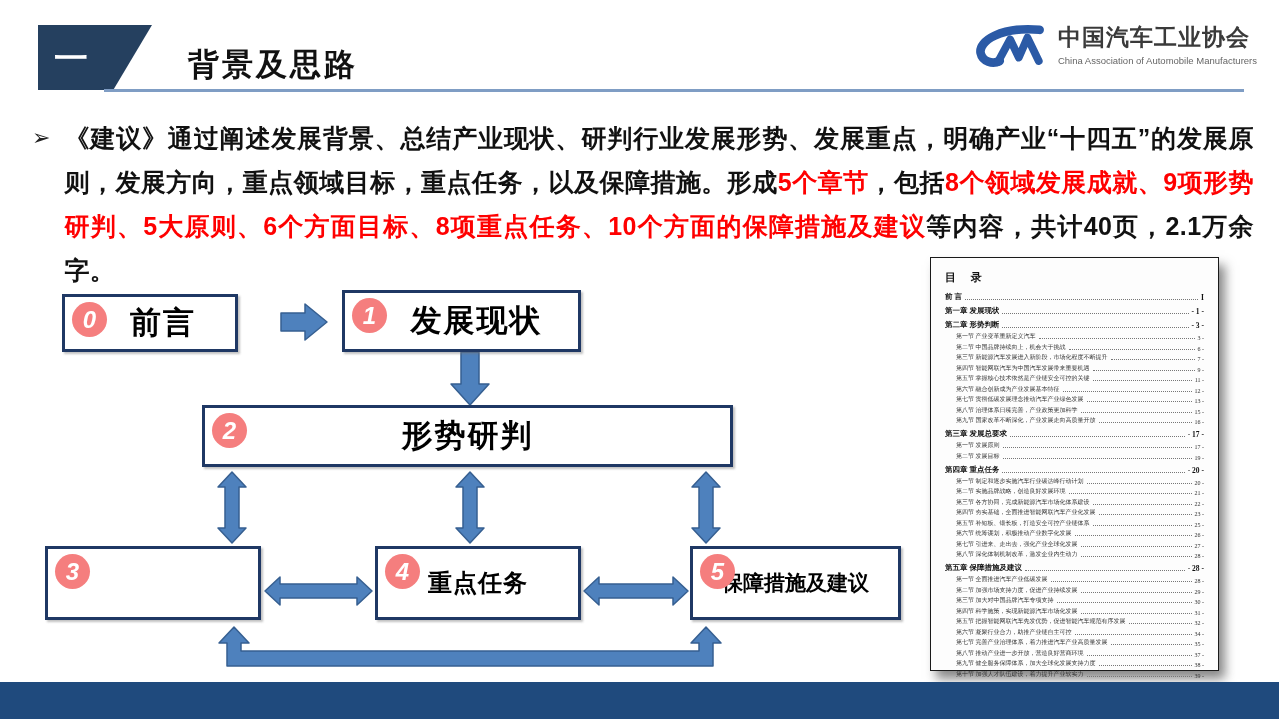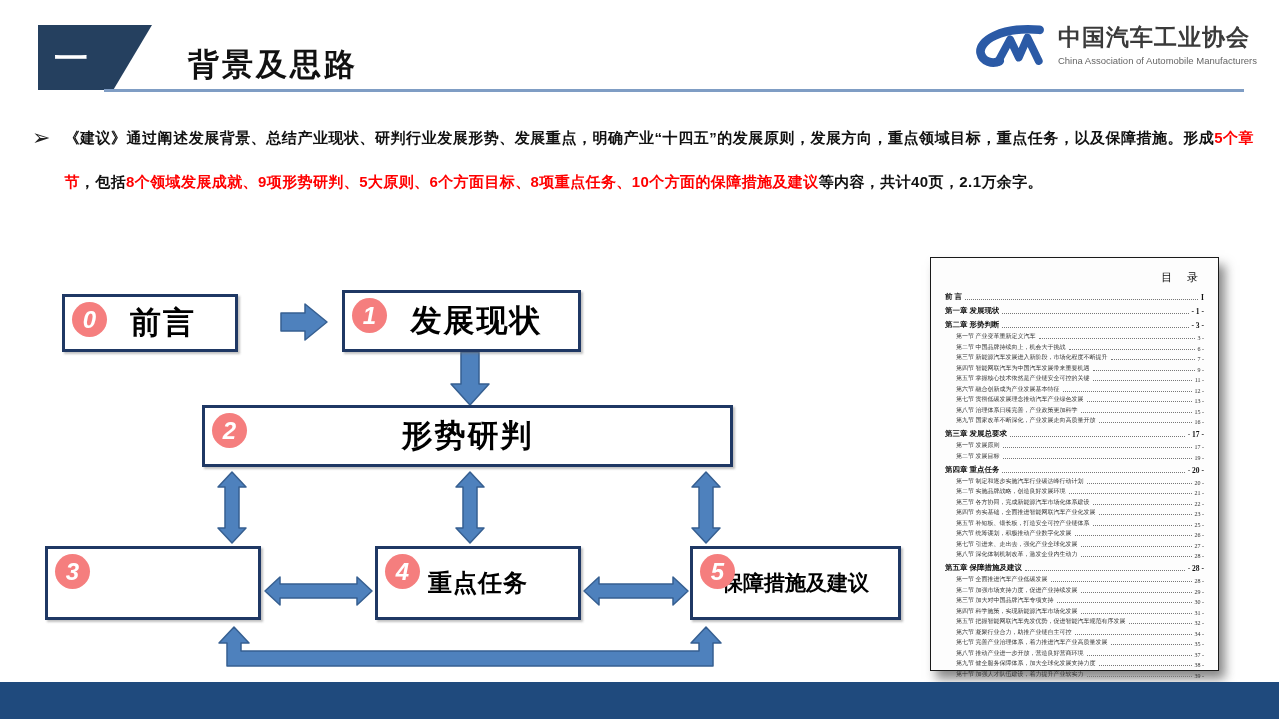--- a/index.html
+++ b/index.html
@@ -14,21 +14,21 @@
   .hdr-title { position:absolute; left:188px; top:44px; font-size:31px; font-weight:bold;
     color:#111; letter-spacing:3px; }
   .hdr-underline { position:absolute; left:104px; top:89px; width:1140px; height:3px; background:#7f9dc4; }
   .logo { position:absolute; right:22px; top:22px; display:flex; align-items:flex-start; gap:8px; }
   .logo-txt .cn { font-size:23px; font-weight:bold; color:#3a3a3a; letter-spacing:1px; }
   .logo-txt .en { font-size:9.5px; color:#666; margin-top:2px; }
 
   
   .intro { position:absolute; left:32px; top:116px; width:1222px; display:flex; }
   .bullet { font-size:22px; color:#222; line-height:44px; padding-right:14px; flex:0 0 auto; }
-  .intro-text { font-size:15px; font-weight:bold; color:#111; line-height:44px;
+  .intro-text { font-size:25px; font-weight:bold; color:#111; line-height:44px;
     letter-spacing:0.4px; text-align:justify; }
   .intro-text .red { color:#ff0000; }
 
   
   .fbox { position:absolute; background:#fff; border:3px solid #1f3864;
     box-shadow:2px 2px 2px rgba(120,120,120,.45);
     display:flex; align-items:center; justify-content:center; }
   .fbox .lbl { font-weight:bold; color:#000; }
   .numcircle { position:absolute; left:7px; top:5px; width:35px; height:35px; border-radius:50%;
     background:#f57e7e; color:#fff; font-weight:bold; font-style:italic; font-size:24px;
@@ -45,21 +45,21 @@
   #box0 .lbl { padding-left:26px; }
   #box1 .lbl { padding-left:30px; }
 
   .arrows { position:absolute; left:0; top:0; width:1279px; height:719px; pointer-events:none; }
 
   
   .toc-paper { position:absolute; left:930px; top:257px; width:289px; height:414px;
     background:#fdfdfd; border:1.5px solid #1a1a1a;
     box-shadow:6px 8px 10px rgba(40,40,40,.55); padding:12px 14px 8px 14px;
     font-family:"Liberation Serif", serif; }
-  .toc-title { text-align:right; font-size:11px; font-weight:normal; letter-spacing:6px;
+  .toc-title { text-align:left; font-size:11px; font-weight:bold; letter-spacing:6px;
     color:#111; margin-bottom:7px; }
   .toc-row { display:flex; align-items:flex-end; }
   .toc-row.l1 { font-weight:bold; font-size:7.5px; color:#111; margin:4px 0 2px 0; }
   .toc-row.l2 { font-size:6px; color:#333; padding-left:11px; margin:1.5px 0; }
   .toc-label { white-space:nowrap; overflow:hidden; }
   .toc-dots { flex:1 1 auto; border-bottom:1px dotted #777; margin:0 3px 2px 3px; min-width:6px; }
   .toc-page { white-space:nowrap; }
 
   
   .footer { position:absolute; left:0; bottom:0; width:1279px; height:37px; background:#1f4a7d; }

